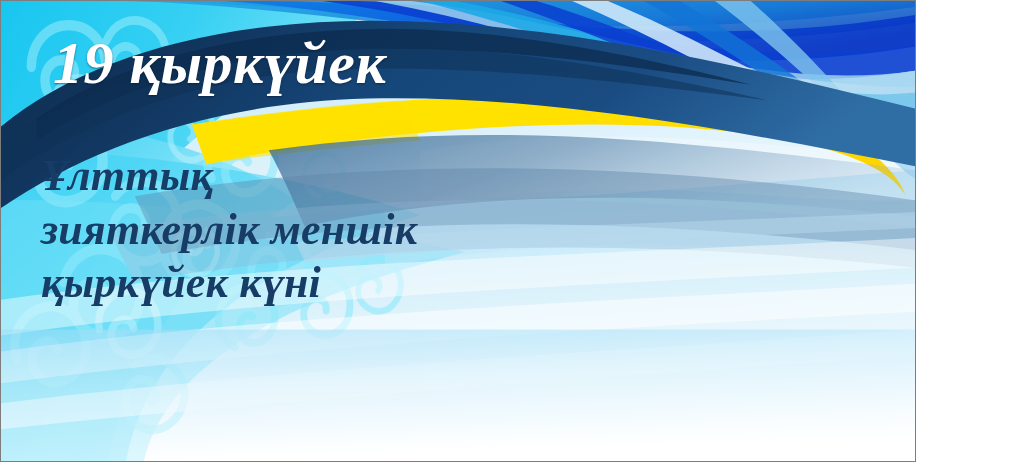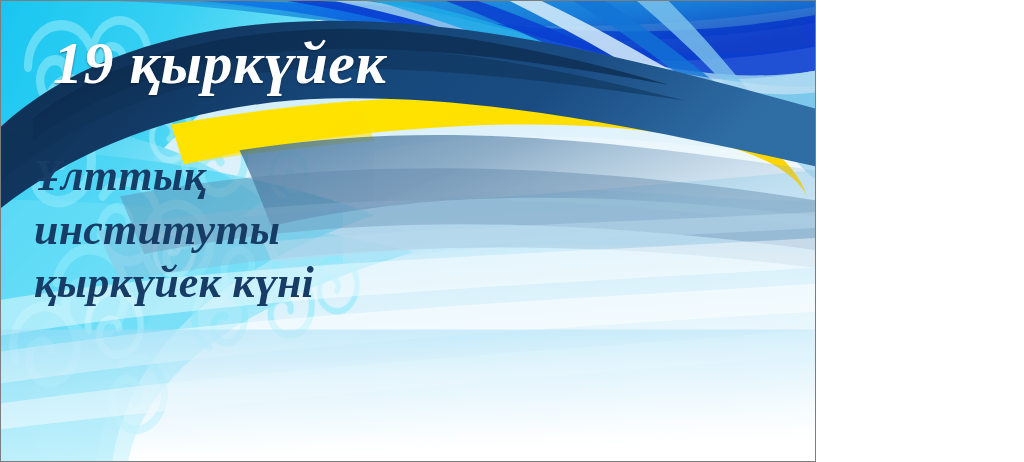--- a/index.html
+++ b/index.html
@@ -4,21 +4,21 @@
 <title>19 қыркүйек</title>
 <style>
   html,body{margin:0;padding:0;background:#ffffff;}
   body{
     font-family:"Liberation Serif", serif;
     -webkit-font-smoothing:antialiased;
   }
 
   #banner{
     position:relative;
-    width:816px;
+    width:916px;
     height:462px;
     overflow:hidden;
     box-sizing:border-box;
     border:1px solid #7d7d7d;
     background:#e9f6fc;
   }
 
   
   .layer{position:absolute;inset:0;}
   .svgfill{position:absolute;top:0;left:0;width:100%;height:100%;display:block;}
@@ -40,21 +40,21 @@
     font-style:italic;
     font-weight:700;
     color:#ffffff;
     letter-spacing:0.5px;
     white-space:nowrap;
     text-shadow:0 1px 2px rgba(4,24,48,.55);
   }
 
   #subtitle-block{
     position:absolute;
-    left:33px;
+    left:40px;
     top:148px;
     width:640px;
     font-size:44px;
     line-height:1.22;
     font-style:italic;
     font-weight:700;
     color:#173c66;
     letter-spacing:0.2px;
   }
   #subtitle-block .sub-line{display:block;white-space:nowrap;}
@@ -262,19 +262,19 @@
       </g>
     </svg>
   </div>
 
   <div id="text-block">
 
     <div id="title-line">19 қыркүйек</div>
 
     <div id="subtitle-block">
       <span class="sub-line">Ұлттық</span>
-      <span class="sub-line">институты</span>
+      <span class="sub-line">зияткерлік меншік</span>
       <span class="sub-line">қыркүйек күні</span>
     </div>
 
   </div>
 
 </div>
 
 </body></html>

